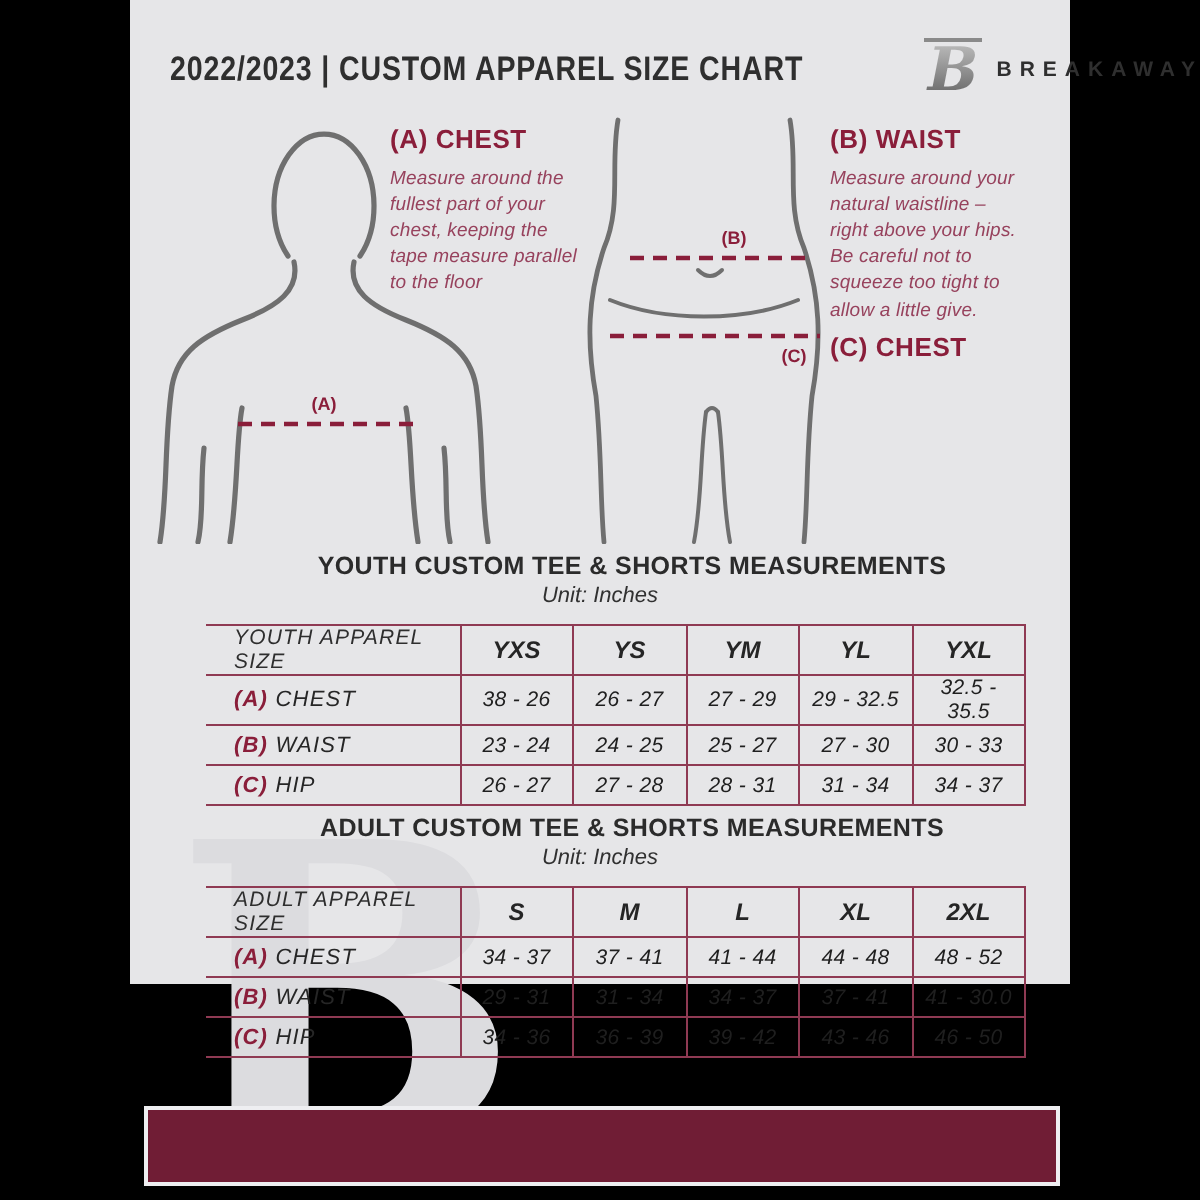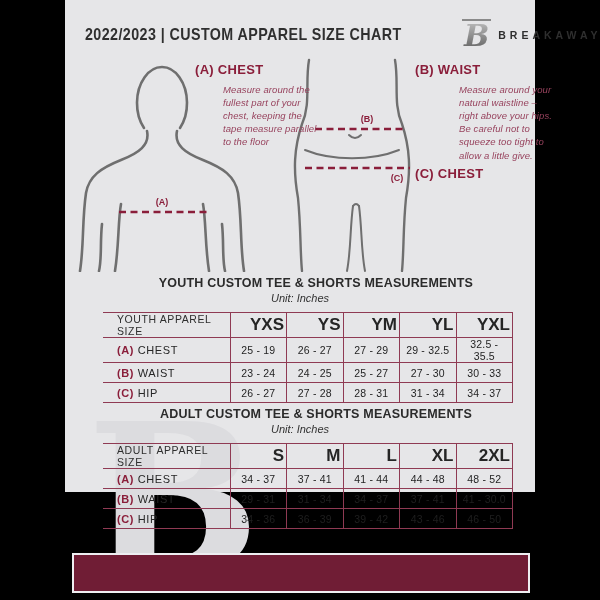--- a/index.html
+++ b/index.html
@@ -30,42 +30,42 @@
   .brand-name{font-size:10.5px;font-weight:bold;color:#2f2f2f;letter-spacing:4px;}
 
   
   .figures{position:absolute;top:58px;left:0;right:0;height:214px;}
   .fig{position:absolute;top:0;}
   .fig-torso{left:8px;}
   .fig-hips{left:222px;}
   .guide-head{position:absolute;font-size:13px;font-weight:bold;color:var(--accent);
               letter-spacing:.3px;}
   .guide-para{position:absolute;font-size:9.5px;font-style:italic;color:var(--para);
-              line-height:1.38;white-space:pre-line;letter-spacing:.1px;margin-left:28px;}
+              line-height:1.38;white-space:pre-line;letter-spacing:.1px;}
   .gh-a{left:130px;top:4px;}   .gp-a{left:130px;top:25px;width:120px;}
-  .gh-b{left:350px;top:4px;}   .gp-b{left:366px;top:25px;width:112px;}
+  .gh-b{left:350px;top:4px;}   .gp-b{left:350px;top:25px;width:112px;}
   .gh-c{left:350px;top:108px;} .gp-c{left:350px;top:129px;width:118px;}
   .marker{font-size:9px;font-weight:bold;fill:var(--accent);}
 
   
   .sec-title{position:absolute;left:0;right:0;text-align:center;font-size:12.5px;
              font-weight:bold;color:#2b2b2b;letter-spacing:.2px;padding-left:32px;}
   .sec-unit{position:absolute;left:0;right:0;text-align:center;font-size:11px;
             font-style:italic;color:#313131;}
   .yt{top:276px;} .yu{top:292px;}
   .at{top:407px;} .au{top:423px;}
 
   
-  .tbl-wrap{position:absolute;left:38px;width:410px;}
+  .tbl-wrap{position:absolute;left:38px;width:410px;font-style:italic;}
   .tw-youth{top:312px;} .tw-adult{top:443px;}
   table{border-collapse:collapse;table-layout:fixed;width:410px;background:transparent;}
   col.c-lbl{width:127px;}
   th,td{height:20px;padding:0 2px;border-top:1.5px solid var(--line);
         border-bottom:1.5px solid var(--line);font-weight:normal;background:transparent;}
-  th{font-size:17px;color:#252525;font-weight:bold;text-align:right;}
+  th{font-size:12px;color:#252525;font-weight:bold;text-align:center;}
   th.lbl{font-weight:normal;font-size:10.5px;letter-spacing:.6px;color:#2e2e2e;}
   td{font-size:10.5px;color:#1f1f1f;text-align:center;letter-spacing:.2px;}
   .lbl{text-align:left;padding-left:14px;}
   td.lbl{font-size:11px;letter-spacing:.6px;color:#262626;}
   th:not(.lbl),td:not(.lbl){border-left:1.5px solid var(--line);}
   tr>*:last-child{border-right:1.5px solid var(--line);}
   .rowkey{color:var(--accent);font-weight:bold;}
 
   
   .watermark{position:absolute;left:22px;top:396px;font-size:205px;line-height:1;
@@ -157,21 +157,21 @@
             <th>YXS</th>
             <th>YS</th>
             <th>YM</th>
             <th>YL</th>
             <th>YXL</th>
           </tr>
         </thead>
         <tbody>
           <tr>
             <td class="lbl"><span class="rowkey">(A)</span> CHEST</td>
-            <td>25 - 19</td>
+            <td>38 - 26</td>
             <td>26 - 27</td>
             <td>27 - 29</td>
             <td>29 - 32.5</td>
             <td>32.5 - 35.5</td>
           </tr>
           <tr>
             <td class="lbl"><span class="rowkey">(B)</span> WAIST</td>
             <td>23 - 24</td>
             <td>24 - 25</td>
             <td>25 - 27</td>

